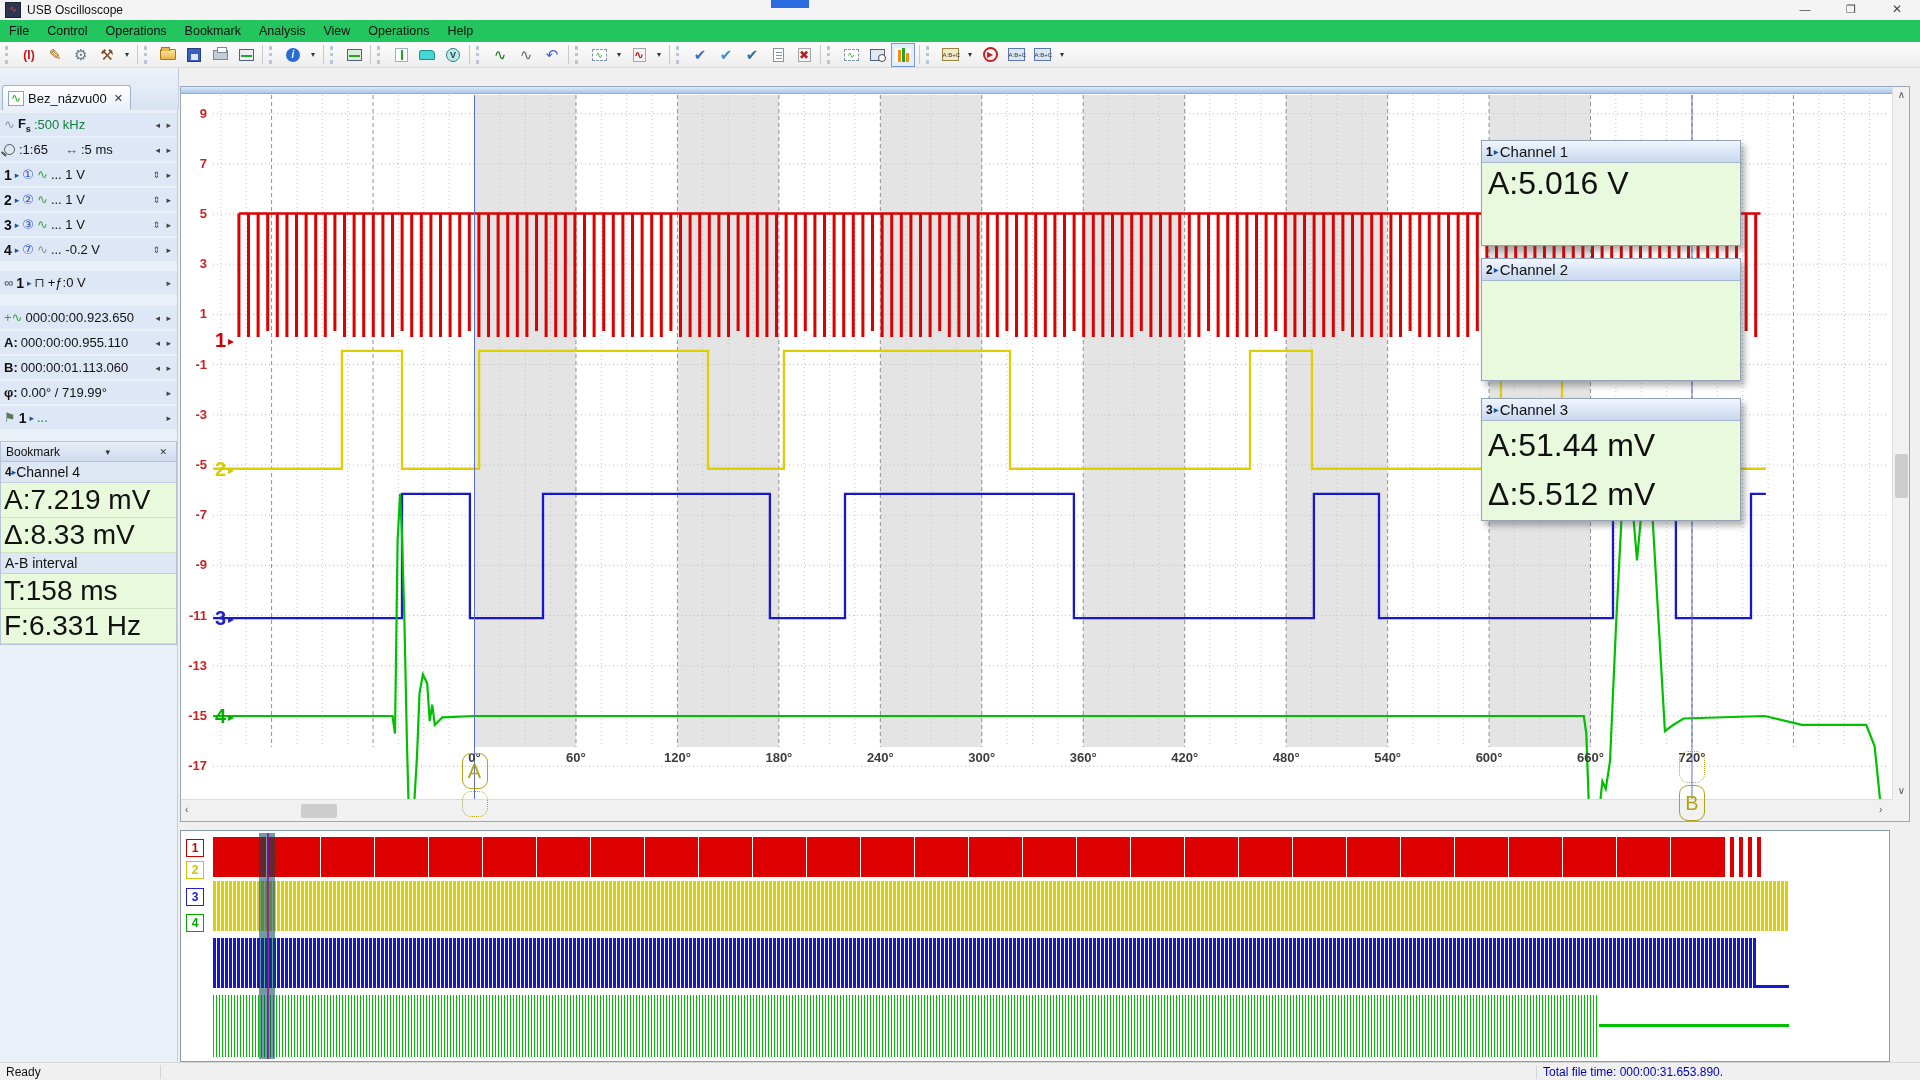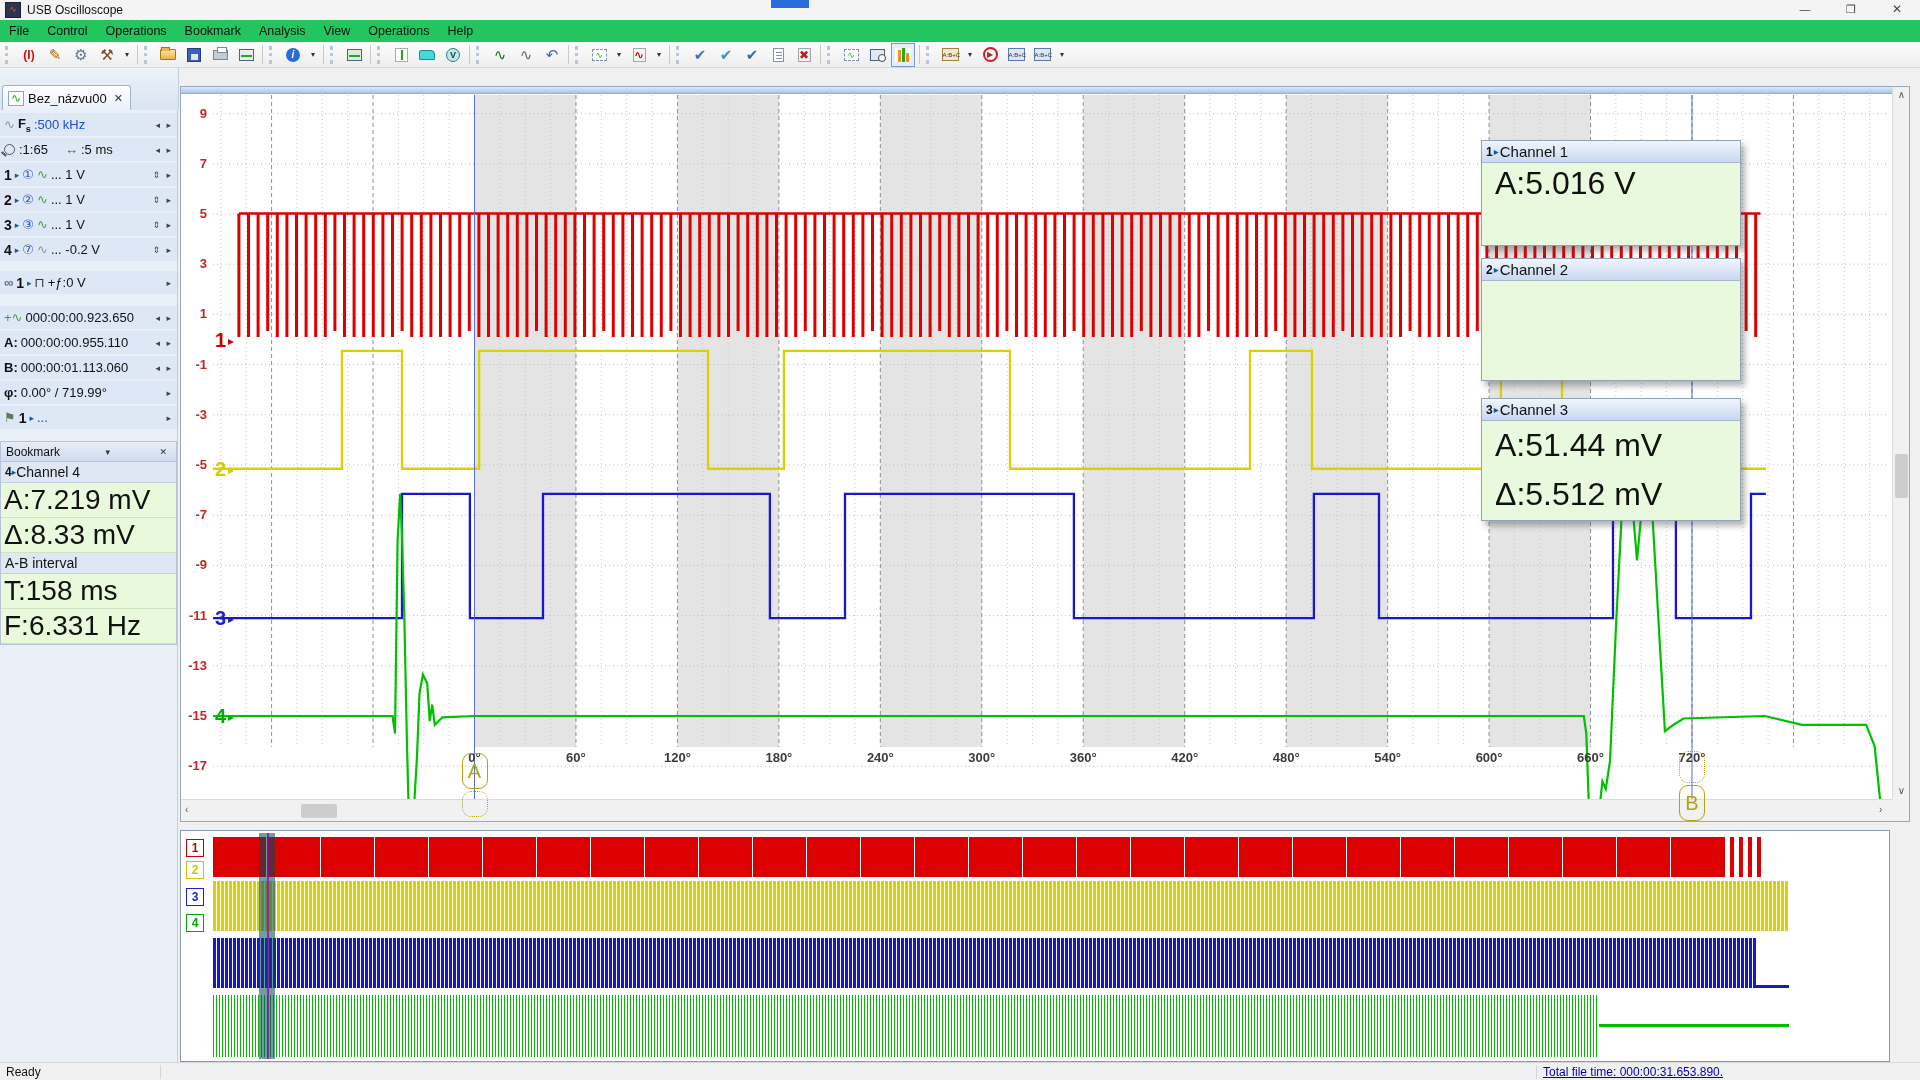--- a/index.html
+++ b/index.html
@@ -60,21 +60,21 @@
   .ic-abc.box{background:#dde6f4;border-color:#5b78a8;}
   .ic-play{width:15px;height:15px;border-radius:50%;border:2px solid #c42222;color:#c42222;font-size:8px;line-height:11px;text-align:center;}
   
   .tabstrip{position:absolute;left:0;top:68px;width:178px;height:42px;background:linear-gradient(#eef2f9,#d9e3f2);border-right:1px solid #c2cddd;}
   .tab{position:absolute;left:2px;bottom:0;height:24px;display:flex;align-items:center;gap:4px;padding:0 7px 0 5px;
        background:linear-gradient(#ffffff,#eaf0fa);border:1px solid #9fb3cd;border-bottom:none;border-radius:3px 3px 0 0;font-size:13px;}
   .tab .wave{color:#1faa1f;font-size:12px;border:1px solid #8fa4c0;background:#fff;width:14px;height:13px;line-height:12px;text-align:center;}
   .tab .x{font-size:11px;color:#333;margin-left:3px;}
   .sidebar{position:absolute;left:0;top:110px;width:178px;height:952px;background:#eaf0f8;border-right:1px solid #c2cddd;box-sizing:border-box;padding-top:3px;}
   .srow{height:23px;margin:0 0 2px 0;background:#dde7f5;display:flex;align-items:center;padding:0 4px;font-size:13px;gap:3px;}
-  .srow .gray{color:#1d4ed8;}
+  .srow .gray{color:#15803d;}
   .srow .rarr{margin-left:auto;color:#444;font-size:9px;letter-spacing:2px;white-space:nowrap;}
   .srow .chn{font-weight:bold;font-size:14px;}
   .srow .probe{color:#3355bb;font-size:13px;}
   .srow .sine{color:#3f9f3f;font-size:13px;}
   .srow .sine.gray4{color:#8a949e;}
   .arr{color:#16559f;font-size:9px;}
   .mag{width:9px;height:9px;border:1.6px solid #555;border-radius:50%;position:relative;display:inline-block;margin-right:1px;}
   .mag::after{content:"";position:absolute;left:-4px;top:8px;width:6px;height:1.6px;background:#555;transform:rotate(40deg);}
   .gap8{height:8px;} .gap10{height:10px;}
   
@@ -82,21 +82,21 @@
   .mtitle{height:19px;background:linear-gradient(#e8eef8,#cfdbee);display:flex;align-items:center;font-size:12px;padding:0 5px;border-bottom:1px solid #b7c3d6;}
   .mtitle .mt-ic{margin-left:auto;font-size:9px;color:#333;padding:0 4px;}
   .msec-h{height:20px;background:#dfe7f4;border-bottom:1px solid #c3cfe0;font-size:14px;display:flex;align-items:center;padding:0 4px;}
   .mrow{background:#e9f9dc;border-bottom:1px solid #cfe2c2;font-size:28px;line-height:34px;padding:0 3px;white-space:nowrap;}
   
   .plot{position:absolute;left:180px;top:86px;width:1730px;height:736px;background:#ffffff;border:1px solid #98a8bc;box-sizing:border-box;}
   .plot-top{position:absolute;left:0;top:0;width:100%;height:6px;background:linear-gradient(#dcebfb,#a9c6e8);border-bottom:1px solid #8fb2d8;}
   .chbox{position:absolute;left:1300px;width:258px;background:#e9f9dd;border:1px solid #93a2b4;box-shadow:4px 5px 6px rgba(70,70,70,.4);}
   .chbox .hd{height:21px;background:linear-gradient(#f0f5fd,#c8d8f0);border-bottom:1px solid #a8b6ca;font-size:15px;display:flex;align-items:center;padding:0 4px;gap:1px;}
   .chbox .hd b{font-size:12px;} .chbox .hd .arr{font-size:10px;}
-  .chbox .ln{font-size:32px;padding-left:13px;white-space:nowrap;}
+  .chbox .ln{font-size:32px;padding-left:6px;white-space:nowrap;}
   .abw{position:absolute;width:26px;box-sizing:border-box;border:1.6px solid #b3a312;border-radius:9px;
        color:#b3a312;font-size:20px;display:flex;align-items:center;justify-content:center;background:transparent;z-index:5;}
   .abw.dotted{border-style:dotted;}
   
   .vscroll{position:absolute;right:0;top:0;width:17px;height:714px;background:#f1f1f1;border-left:1px solid #dcdcdc;box-sizing:border-box;}
   .hscroll{position:absolute;left:0;bottom:0;width:1713px;height:22px;background:#f1f1f1;border-top:1px solid #dcdcdc;box-sizing:border-box;}
   .sbtn{position:absolute;color:#555;font-size:10px;text-align:center;}
   .vthumb{position:absolute;left:2px;top:367px;width:13px;height:44px;background:#cdcdcd;border-radius:2px;}
   .hthumb{position:absolute;left:120px;top:4px;width:36px;height:14px;background:#cdcdcd;border-radius:2px;}
   .corner{position:absolute;right:0;bottom:0;width:17px;height:22px;background:#f1f1f1;}
@@ -104,21 +104,21 @@
   .overview{position:absolute;left:180px;top:830px;width:1710px;height:232px;background:#ffffff;border:1px solid #8a99ad;box-sizing:border-box;}
   .ovch{position:absolute;left:5px;width:18px;height:18px;border:1px solid;box-sizing:border-box;font-size:12px;font-weight:bold;
         text-align:center;line-height:16px;background:#fff;}
   .band{position:absolute;}
   .viewmark{position:absolute;left:78px;top:2px;width:16px;height:226px;background:rgba(0,75,85,.55);z-index:4;}
   .viewline{position:absolute;left:86px;top:2px;width:2px;height:226px;background:rgba(150,0,170,.7);z-index:4;}
   
   .statusbar{position:absolute;left:0;top:1062px;width:1920px;height:18px;background:#f0f0f0;border-top:1px solid #d8d8d8;font-size:12px;}
   .st-left{position:absolute;left:6px;top:2px;}
   .st-sep{position:absolute;top:2px;width:1px;height:14px;background:#d5d5d5;}
-  .st-right{position:absolute;left:1543px;top:2px;color:#0000bb;text-decoration:underline;}
+  .st-right{position:absolute;left:1543px;top:2px;color:#0000bb;}
   svg text{font-family:"Liberation Sans","DejaVu Sans",sans-serif;}
 </style>
 </head>
 <body>
 
 <div class="titlebar">
   <div class="appicon">∿</div>
   <span>USB Oscilloscope</span>
   <div class="winbtns">
     <div class="winbtn">—</div>

